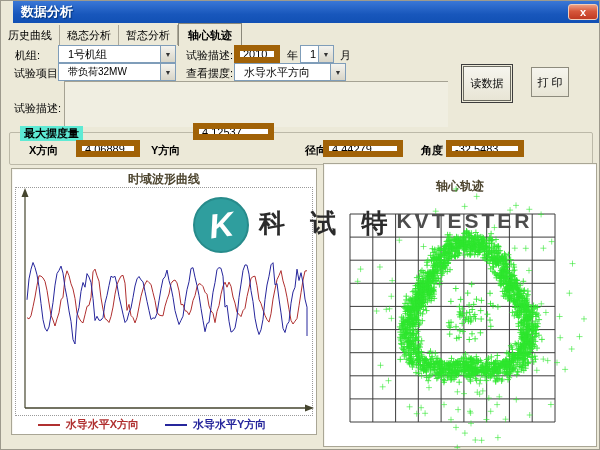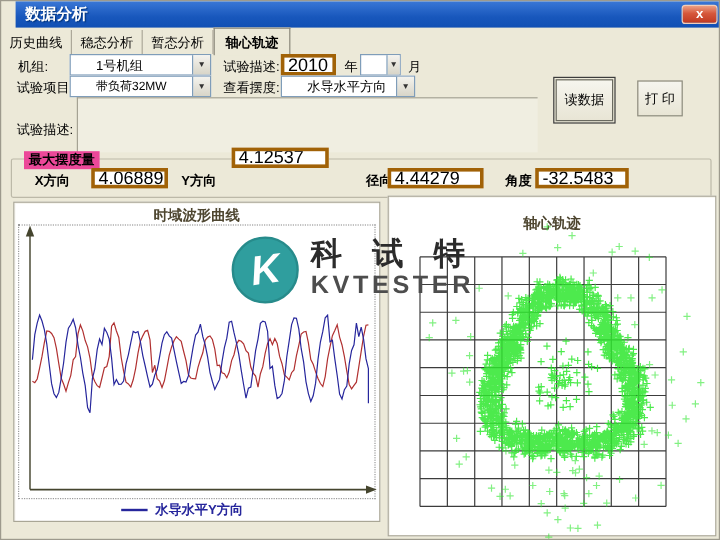--- a/index.html
+++ b/index.html
@@ -16,55 +16,55 @@
 
   
   .tabbar{position:absolute;left:0;top:22px;width:600px;height:19px;}
   .tab{float:left;font-size:11px;padding:3px 7px 2px;margin-top:2px;color:#000;border-right:1px solid #aca899;white-space:nowrap;}
   .tab.active{font-weight:bold;margin-top:0;padding:4px 9px 3px;border:1px solid #8a887a;border-bottom:none;background:#ece9d8;}
   .current-time{position:absolute;left:380px;top:24px;width:192px;text-align:right;color:#d00000;font-weight:bold;font-size:12px;}
 
   
   .lbl{position:absolute;font-size:11px;color:#000;white-space:nowrap;}
   .combo{position:absolute;height:18px;background:#fff;border:1px solid #7f9db9;display:flex;align-items:center;}
-  .combo .combo-text{flex:1;font-size:11px;padding-left:21px;overflow:hidden;white-space:nowrap;}
+  .combo .combo-text{flex:1;font-size:11px;padding-left:9px;overflow:hidden;white-space:nowrap;}
   .combo .combo-btn{width:15px;height:100%;border-left:1px solid #7f9db9;background:linear-gradient(180deg,#f4f3ee,#d8d5c8);
      display:flex;align-items:center;justify-content:center;font-size:7px;color:#333;}
-  .tbox{position:absolute;height:18px;background:#fff;border:3px solid #a16207;font-size:15px;padding:0 0 0 3px;margin:0;}
+  .tbox{position:absolute;height:18px;background:#fff;border:6px solid #a16207;font-size:11px;padding:0 0 0 3px;margin:0;}
   .desc-area{position:absolute;left:63px;top:80px;width:384px;height:46px;background:#f0eee1;
      border-top:1px solid #a5a293;border-left:1px solid #a5a293;}
   .btn-outer{position:absolute;border:1px solid #3c3c3c;padding:1px;background:#ece9d8;}
   .btn{width:100%;height:100%;border:1px solid #6a6a60;background:linear-gradient(180deg,#f6f5ee,#e8e5d5);
      font-size:11px;display:flex;align-items:center;justify-content:center;white-space:nowrap;}
   .btn-plain{position:absolute;border:1px solid #8d8b7d;background:linear-gradient(180deg,#f6f5ee,#e8e5d5);
      font-size:11px;display:flex;align-items:center;justify-content:center;white-space:nowrap;}
 
   
   .groupbox{position:absolute;left:8px;top:131px;width:584px;height:33px;border:1px solid #bcb9a8;border-radius:2px;}
-  .groupbox .gb-label{position:absolute;left:10px;top:-7px;background:#ec4899;padding:0 4px;font-size:11px;font-weight:bold;color:#000;}
+  .groupbox .gb-label{position:absolute;left:10px;top:-7px;background:#5eead4;padding:0 4px;font-size:11px;font-weight:bold;color:#000;}
 
   
   .panel{position:absolute;background:#fff;border:1px solid #a9a695;box-shadow:inset 1px 1px 0 #f7f6f0;}
   .panel-left{left:10px;top:167px;width:306px;height:267px;}
   .panel-right{left:322px;top:162px;width:274px;height:284px;}
   .chart-title{position:absolute;left:0;width:100%;text-align:center;font-size:12px;font-weight:bold;color:#4e4630;}
   .dotted-box{position:absolute;left:3px;top:18px;width:298px;height:229px;border:1px dotted #9a9a9a;}
   #wave-svg{position:absolute;left:6px;top:19px;}
   #orbit-svg{position:absolute;left:26px;top:50px;overflow:visible;}
   .legend{position:absolute;left:0;top:248px;width:280px;display:flex;justify-content:center;gap:26px;align-items:center;}
   .legend-item{display:flex;align-items:center;gap:6px;}
   .legend-item .swatch{width:22px;height:2px;}
   .legend-label{font-size:11px;font-weight:bold;}
 
   
   .watermark{position:absolute;left:192px;top:196px;display:flex;align-items:flex-start;gap:10px;z-index:20;pointer-events:none;}
   .wm-circle{width:56px;height:56px;border-radius:50%;background:#2f9e9e;display:flex;align-items:center;justify-content:center;
      border:2px solid #278b8b;}
   .wm-k{color:#fff;font-size:34px;font-weight:bold;font-style:italic;transform:rotate(-8deg);}
-  .wm-text{display:flex;flex-direction:column;}
+  .wm-text{display:flex;margin-top:12px;}
   .wm-cn{font-size:26px;font-weight:bold;color:#2b2b2b;letter-spacing:9px;line-height:1.1;white-space:nowrap;}
   .wm-en{font-size:21px;font-weight:bold;color:#4d4d4d;letter-spacing:3px;line-height:1.1;}
 </style>
 </head>
 <body>
 
 <div class="window">
 
   <div class="titlebar">
     <span class="title">数据分析</span>
@@ -133,20 +133,24 @@
     <svg id="wave-svg" width="296" height="226">
         <line x1="7" y1="5" x2="7" y2="220" stroke="#45452e" stroke-width="1.2"></line>
         <line x1="7" y1="220" x2="293" y2="220" stroke="#45452e" stroke-width="1.5"></line>
         <polygon points="7,0 3.5,9 10.5,9" fill="#45452e"></polygon>
         <polygon points="296,220 287,216.5 287,223.5" fill="#45452e"></polygon>
         <polyline fill="none" stroke="#b03030" stroke-width="1" points="9,129.7 11,130.9 13,127.8 15,118.7 17,109.0 19,97.3 21,87.8 23,88.1 25,89.9 27,93.4 29,102.3 31,115.0 33,127.2 35,132.0 37,138.0 39,130.9 41,124.8 43,111.8 45,109.2 47,90.1 49,82.8 51,87.7 53,95.8 55,101.0 57,110.4 59,125.1 61,130.0 63,133.4 65,134.9 67,126.8 69,118.4 71,117.4 73,109.3 75,83.8 77,81.1 79,87.8 81,93.2 83,109.9 85,121.3 87,130.5 89,132.0 91,134.5 93,128.5 95,119.1 97,106.2 99,96.4 101,91.9 103,88.1 105,87.3 107,95.2 109,122.4 111,116.4 113,127.6 115,129.6 117,134.9 119,129.3 121,118.9 123,108.2 125,101.1 127,96.0 129,92.6 131,94.6 133,96.4 135,104.7 137,112.6 139,124.1 141,127.0 143,127.6 145,127.8 147,118.2 149,111.6 151,106.0 153,95.5 155,92.9 157,92.0 159,94.9 161,102.9 163,116.7 165,116.4 167,122.7 169,123.4 171,126.8 173,122.0 175,112.5 177,107.6 179,98.8 181,95.6 183,96.4 185,98.5 187,104.2 189,106.2 191,117.9 193,122.9 195,125.4 197,134.6 199,123.4 201,117.6 203,106.2 205,98.2 207,94.2 209,99.2 211,94.1 213,98.3 215,109.0 217,115.1 219,124.4 221,126.3 223,128.6 225,122.6 227,120.3 229,108.6 231,99.9 233,90.3 235,88.7 237,88.2 239,97.7 241,111.6 243,115.5 245,121.9 247,127.4 249,131.6 251,134.1 253,125.8 255,111.1 257,101.1 259,91.7 261,87.4 263,82.6 265,92.9 267,99.5 269,109.2 271,121.3 273,132.4 275,136.0 277,133.2 279,130.5 281,117.8 283,104.8 285,92.0 287,83.0 289,82.7"></polyline>
         <polyline fill="none" stroke="#26269c" stroke-width="1" points="9,111.8 11,90.9 13,81.2 15,74.5 17,79.5 19,86.9 21,98.7 23,115.5 25,131.7 27,140.1 29,143.2 31,139.0 33,127.3 35,114.5 37,97.1 39,85.5 41,82.4 43,78.1 45,85.1 47,99.6 49,109.7 51,122.9 53,133.4 55,151.6 57,156.0 59,127.4 61,119.5 63,103.4 65,94.5 67,99.2 69,85.6 71,89.0 73,94.5 75,110.4 77,132.5 79,128.3 81,132.3 83,132.2 85,129.5 87,115.2 89,107.5 91,97.5 93,88.2 95,89.4 97,88.3 99,96.8 101,108.3 103,117.0 105,126.1 107,134.5 109,132.1 111,124.5 113,120.0 115,109.4 117,98.0 119,90.9 121,88.5 123,91.9 125,93.8 127,103.6 129,113.3 131,122.5 133,131.5 135,129.9 137,130.3 139,125.3 141,112.8 143,100.8 145,91.2 147,88.8 149,82.1 151,92.6 153,99.4 155,109.4 157,122.5 159,129.9 161,136.5 163,132.3 165,128.2 167,113.6 169,101.7 171,93.8 173,80.5 175,79.7 177,89.2 179,97.6 181,107.3 183,120.4 185,132.4 187,143.7 189,135.5 191,134.5 193,119.5 195,104.2 197,94.6 199,81.5 201,79.6 203,80.3 205,88.2 207,119.1 209,117.2 211,133.2 213,144.1 215,142.9 217,139.9 219,129.0 221,109.3 223,96.1 225,82.5 227,76.9 229,77.2 231,86.1 233,102.6 235,113.6 237,130.2 239,140.0 241,146.5 243,141.8 245,131.3 247,111.5 249,97.0 251,88.2 253,76.8 255,74.7 257,96.8 259,95.5 261,111.1 263,124.9 265,140.4 267,144.5 269,136.7 271,133.7 273,115.2 275,104.0 277,99.3 279,81.2 281,92.5 283,84.7 285,94.8 287,111.1 289,119.2 289,148"></polyline>
       </svg>
     <div class="legend">
       <div class="legend-item">
+        <span class="swatch" style="background: rgb(176, 48, 48);"></span>
+        <span class="legend-label" style="color: rgb(176, 48, 48);">水导水平X方向</span>
+      </div>
+      <div class="legend-item">
         <span class="swatch" style="background: rgb(38, 38, 156);"></span>
         <span class="legend-label" style="color: rgb(38, 38, 156);">水导水平Y方向</span>
       </div>
     </div>
   </div>
 
   <div class="panel panel-right">
     <div class="chart-title" style="top:14px">轴心轨迹</div>
     <svg id="orbit-svg" width="205" height="208">
         <path d="M0.0 0V208M22.8 0V208M45.6 0V208M68.3 0V208M91.1 0V208M113.9 0V208M136.7 0V208M159.4 0V208M182.2 0V208M205.0 0V208M0 0.0H205M0 23.1H205M0 46.2H205M0 69.3H205M0 92.4H205M0 115.6H205M0 138.7H205M0 161.8H205M0 184.9H205M0 208.0H205" stroke="#3c3c3c" stroke-width="1" fill="none"></path>

